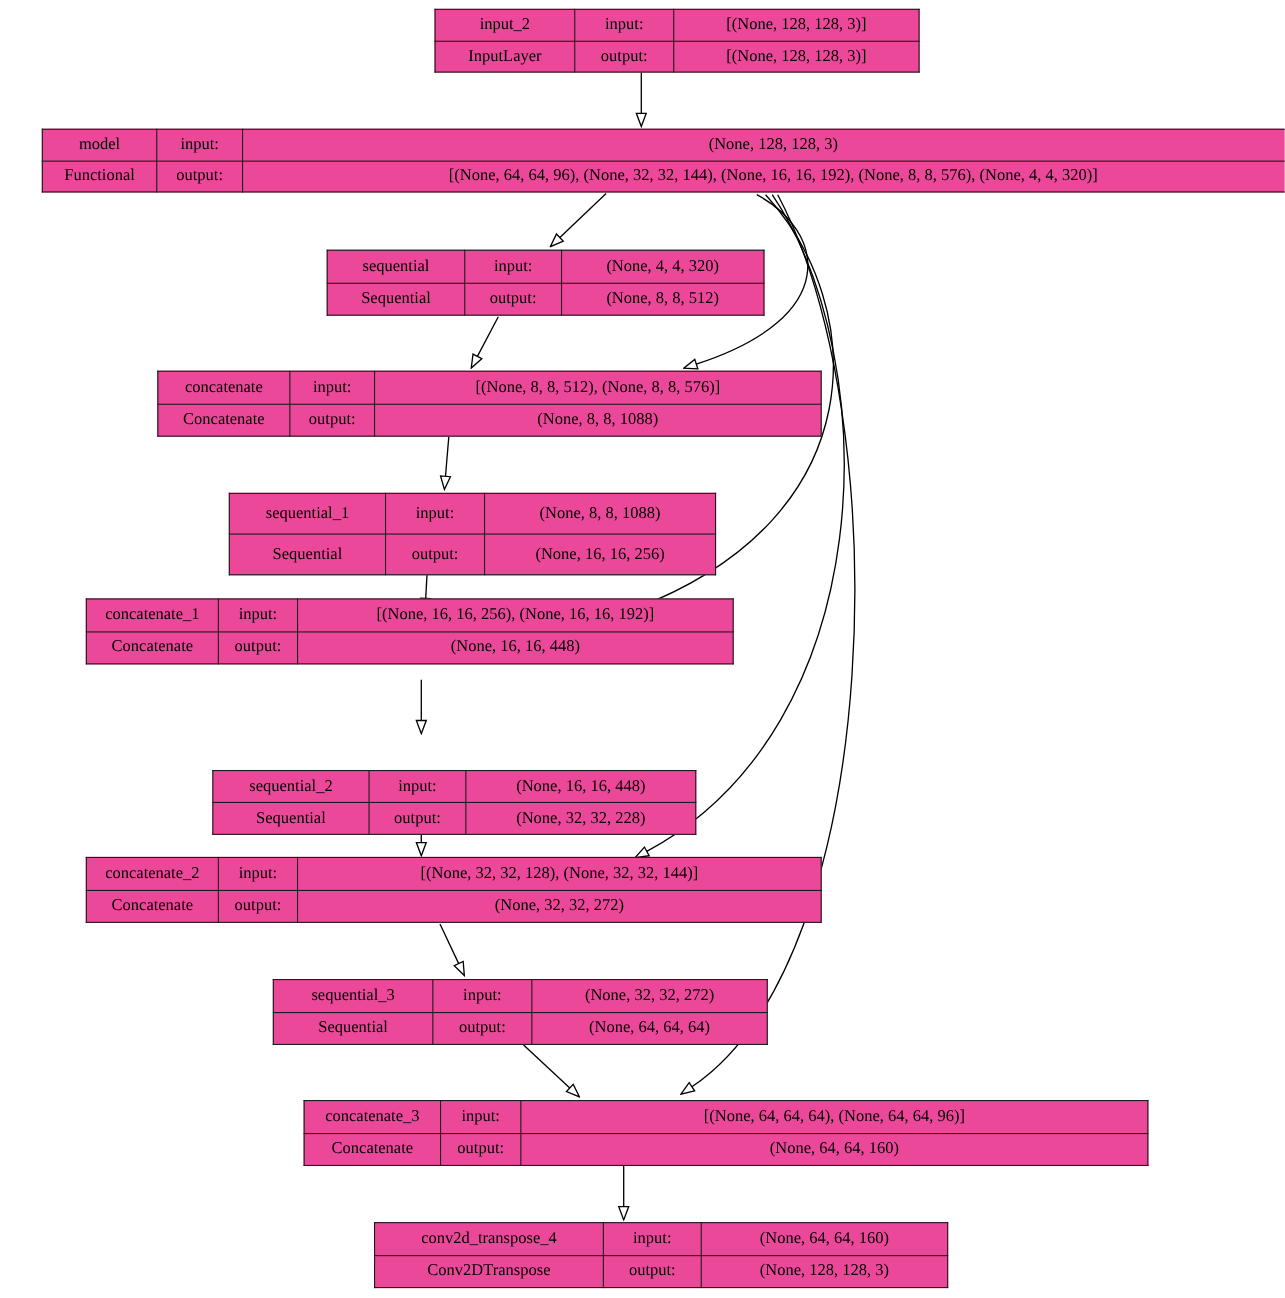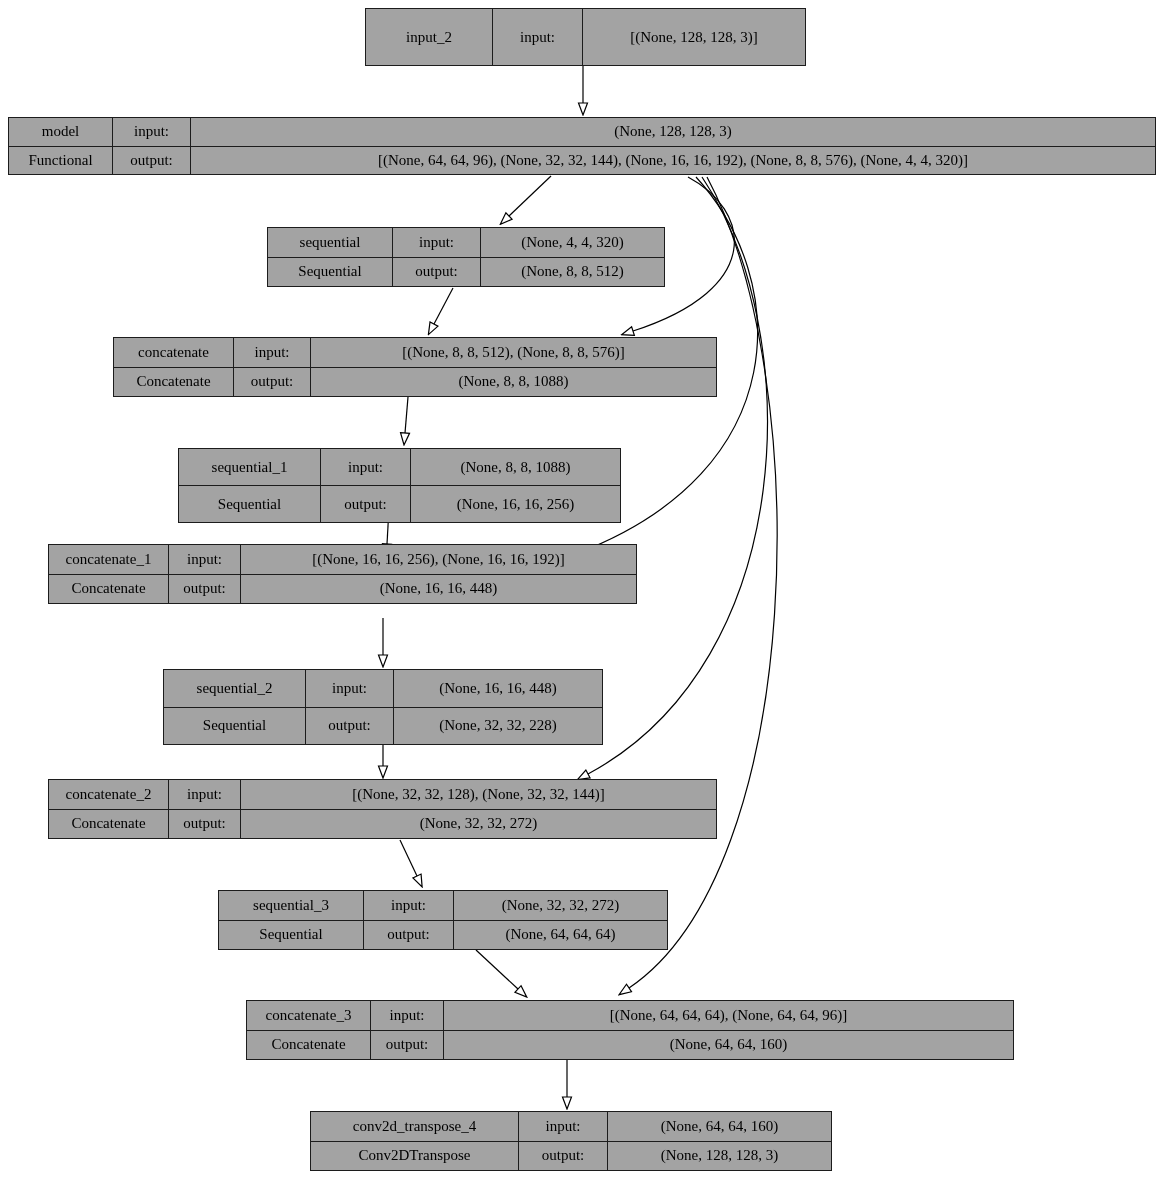--- a/index.html
+++ b/index.html
@@ -1,20 +1,20 @@
 <!DOCTYPE html>
 <html><head>
 <meta charset="utf-8">
 <style>
   html,body{margin:0;padding:0;background:#ffffff;}
   .canvas{position:relative;width:1168px;height:1180px;background:#ffffff;overflow:hidden;
           font-family:"Liberation Serif", serif;}
   svg.edges{position:absolute;left:0;top:0;width:1168px;height:1180px;z-index:0;}
   svg.edges path, svg.edges line{fill:none;stroke:#000000;stroke-width:1.2;}
-  table.node{position:absolute;border-collapse:collapse;background:#a3a3a3;z-index:1;table-layout:fixed;}
+  table.node{position:absolute;border-collapse:collapse;background:#ec4899;z-index:1;table-layout:fixed;margin-left:30px;}
   table.node td{border:1px solid #1c1c1c;text-align:center;vertical-align:middle;
                 font-size:15px;color:#000000;white-space:nowrap;overflow:hidden;padding:0 4px;}
 </style>
 </head>
 <body>
 
 <div class="canvas">
 
   <svg class="edges" viewBox="0 0 1168 1180">
     <defs>
@@ -43,20 +43,25 @@
         <col style="width:127px">
         <col style="width:90px">
         <col>
       </colgroup>
     <tbody>
       <tr>
         <td>input_2</td>
         <td>input:</td>
         <td>[(None, 128, 128, 3)]</td>
       </tr>
+      <tr>
+        <td>InputLayer</td>
+        <td>output:</td>
+        <td>[(None, 128, 128, 3)]</td>
+      </tr>
     </tbody>
   </table>
 
   <table class="node" style="left:8px;top:117px;width:1148px;height:58px">
     <colgroup>
         <col style="width:104px">
         <col style="width:78px">
         <col>
       </colgroup>
     <tbody>
@@ -146,21 +151,21 @@
         <td>[(None, 16, 16, 256), (None, 16, 16, 192)]</td>
       </tr>
       <tr>
         <td>Concatenate</td>
         <td>output:</td>
         <td>(None, 16, 16, 448)</td>
       </tr>
     </tbody>
   </table>
 
-  <table class="node" style="left:163px;top:669px;width:440px;height:76px">
+  <table class="node" style="left:163px;top:700px;width:440px;height:59px">
     <colgroup>
         <col style="width:142px">
         <col style="width:88px">
         <col>
       </colgroup>
     <tbody>
       <tr>
         <td>sequential_2</td>
         <td>input:</td>
         <td>(None, 16, 16, 448)</td>

